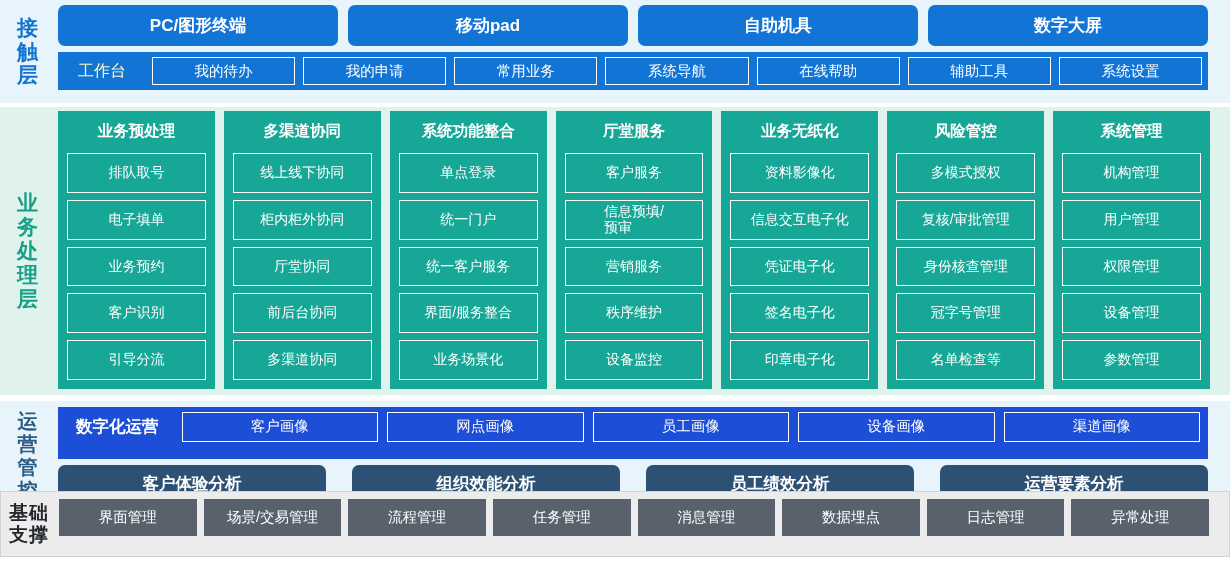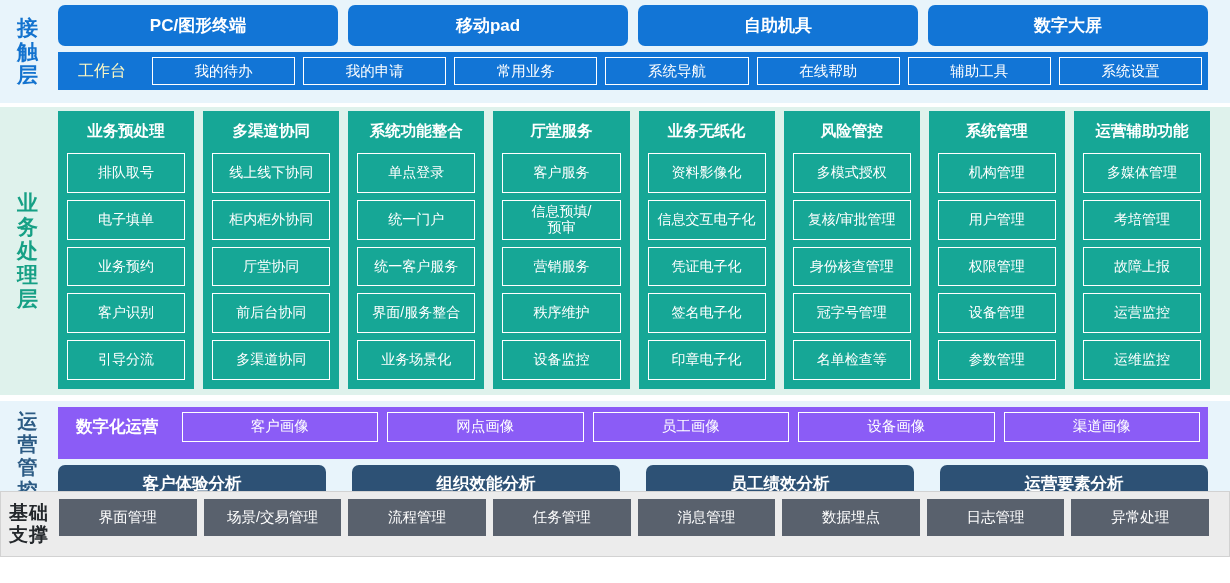--- a/index.html
+++ b/index.html
@@ -66,33 +66,33 @@
     display: flex; flex-direction: column; gap: 7px;
   }
   .biz-col-title {
     color: #fff; font-size: 15.5px; font-weight: bold;
     text-align: center; padding: 3px 0 4px 0; white-space: nowrap;
   }
   .biz-item {
     flex: 1; border: 1px solid #ffffff; color: #fff;
     font-size: 14px; line-height: 1.12;
     display: flex; align-items: center; justify-content: center;
-    text-align: center; padding: 0 2px; white-space: pre-line;
+    text-align: left; padding: 0 2px; white-space: pre-line;
   }
 
   
   #tier-ops {
     position: absolute; left: 0; top: 401px; width: 1230px; height: 110px;
     background: #e8f4fb;
     display: flex; align-items: center;
   }
   #tier-ops .side-label { color: #2c5b84; font-size: 20px; height: 100%; }
   #ops-body { flex: 1; height: 100%; padding: 6px 22px 7px 2px; display: flex; flex-direction: column; gap: 6px; }
   #ops-portrait-row {
-    flex: 1; background: #8b5cf6; display: flex; align-items: center;
+    flex: 1; background: #1d4ed8; display: flex; align-items: center;
     gap: 9px; padding: 0 8px 12px 6px;
   }
   #ops-portrait-title {
     color: #fff; font-size: 16.5px; font-weight: bold;
     padding: 0 14px 0 12px; white-space: nowrap;
   }
   .portrait-btn {
     flex: 1; height: 30px; border: 1px solid #ffffff; color: #fff;
     font-size: 14.5px; display: flex; align-items: center; justify-content: center;
   }
@@ -211,28 +211,20 @@
           <div class="biz-item">名单检查等</div>
         </div>
         <div class="biz-col">
           <div class="biz-col-title">系统管理</div>
           <div class="biz-item">机构管理</div>
           <div class="biz-item">用户管理</div>
           <div class="biz-item">权限管理</div>
           <div class="biz-item">设备管理</div>
           <div class="biz-item">参数管理</div>
         </div>
-        <div class="biz-col">
-          <div class="biz-col-title">运营辅助功能</div>
-          <div class="biz-item">多媒体管理</div>
-          <div class="biz-item">考培管理</div>
-          <div class="biz-item">故障上报</div>
-          <div class="biz-item">运营监控</div>
-          <div class="biz-item">运维监控</div>
-        </div>
       </div>
   </section>
 
   <section id="tier-ops">
     <div class="side-label">
       <span class="vert-chars" id="ops-label-chars">
           <span>运</span>
           <span>营</span>
           <span>管</span>
           <span>控</span>

